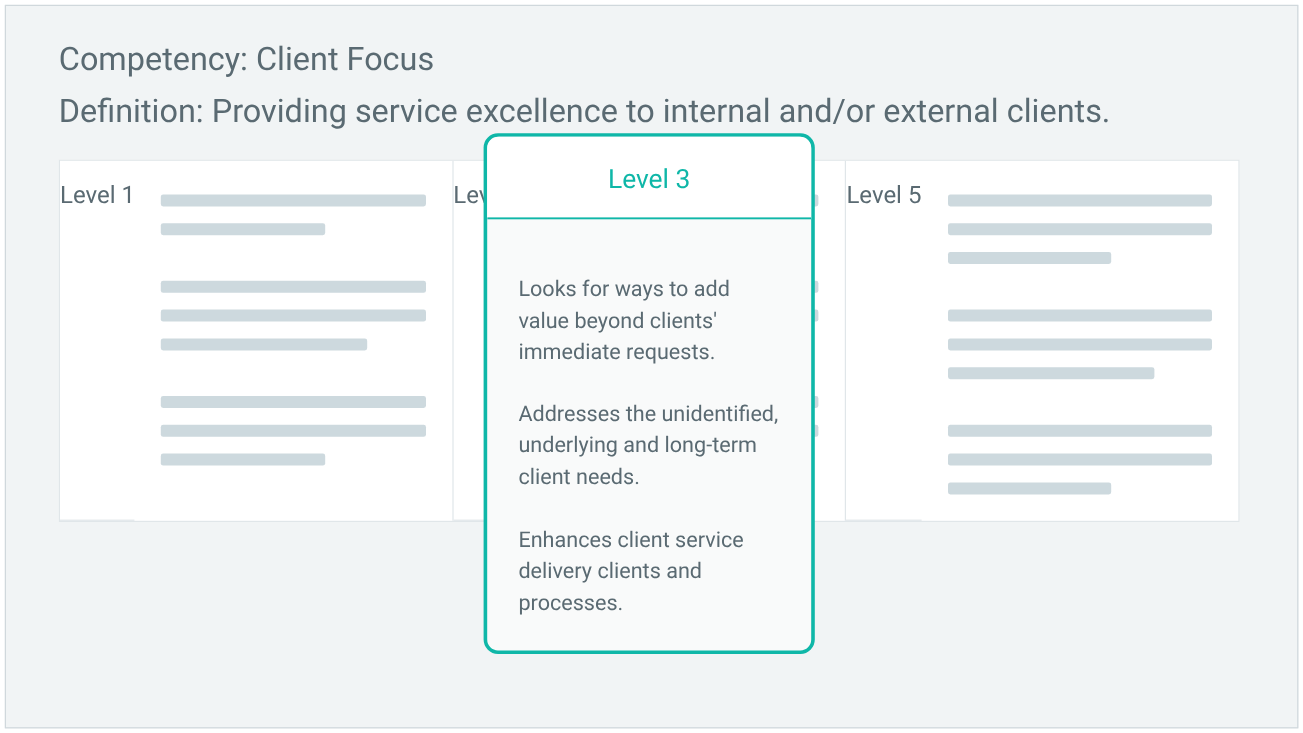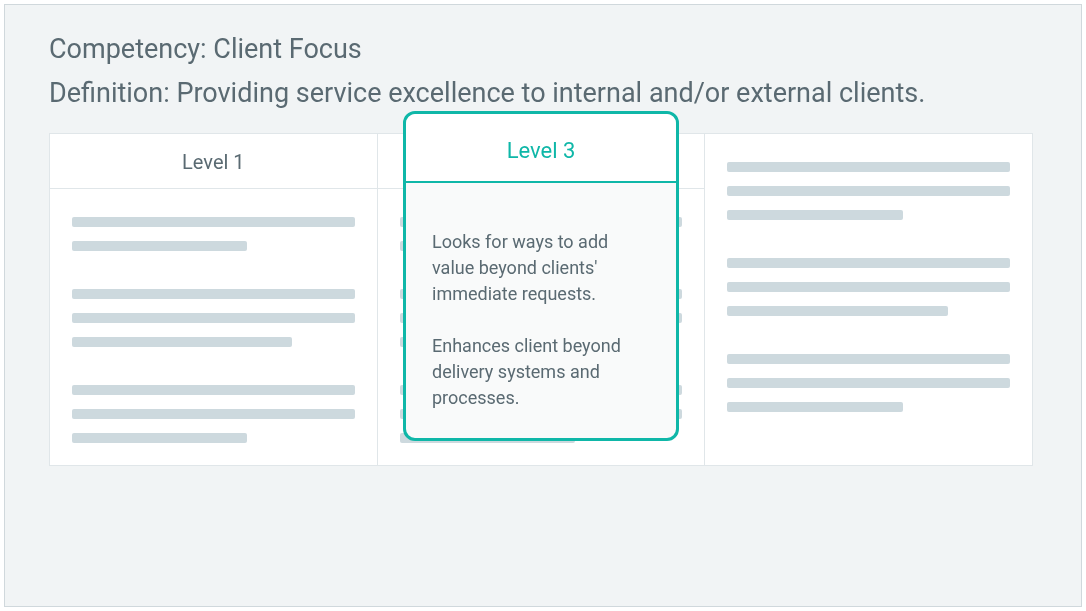--- a/index.html
+++ b/index.html
@@ -38,21 +38,20 @@
     }
     .levels-grid {
       display: flex;
       background: #ffffff;
       border: 1px solid #e0e6e9;
     }
     .level-column {
       flex: 1;
       border-right: 1px solid #e0e6e9;
       display: flex;
-      flex-direction: column;
     }
     .level-column:last-child {
       border-right: none;
     }
     .level-header {
       text-align: center;
       padding: 16px 0 14px 0;
       font-size: 20px;
       color: #5a6a72;
       font-weight: 400;
@@ -165,20 +164,21 @@
           <div class="placeholder-group">
             <div class="placeholder-line pl-long"></div>
             <div class="placeholder-line pl-long"></div>
             <div class="placeholder-line pl-short"></div>
           </div>
         </div>
       </div>
 
 
       <div class="level-column">
+        <div class="level-header">Level 5</div>
         <div class="level-body">
           <div class="placeholder-group">
             <div class="placeholder-line pl-long"></div>
             <div class="placeholder-line pl-long"></div>
             <div class="placeholder-line pl-short"></div>
           </div>
           <div class="placeholder-group">
             <div class="placeholder-line pl-long"></div>
             <div class="placeholder-line pl-long"></div>
             <div class="placeholder-line pl-med"></div>
@@ -190,18 +190,19 @@
           </div>
         </div>
       </div>
 
     </div>
 
     <div class="level-highlight">
       <div class="hl-header">Level 3</div>
       <div class="hl-body">
         <p class="hl-para">Looks for ways to add value beyond clients' immediate requests.</p>
-        <p class="hl-para">Enhances client beyond delivery systems and processes.</p>
+        <p class="hl-para">Addresses the unidentified, underlying and long-term client needs.</p>
+        <p class="hl-para">Enhances client service delivery clients and processes.</p>
       </div>
     </div>
 
   </div>
 </div>
 
 </body></html>

